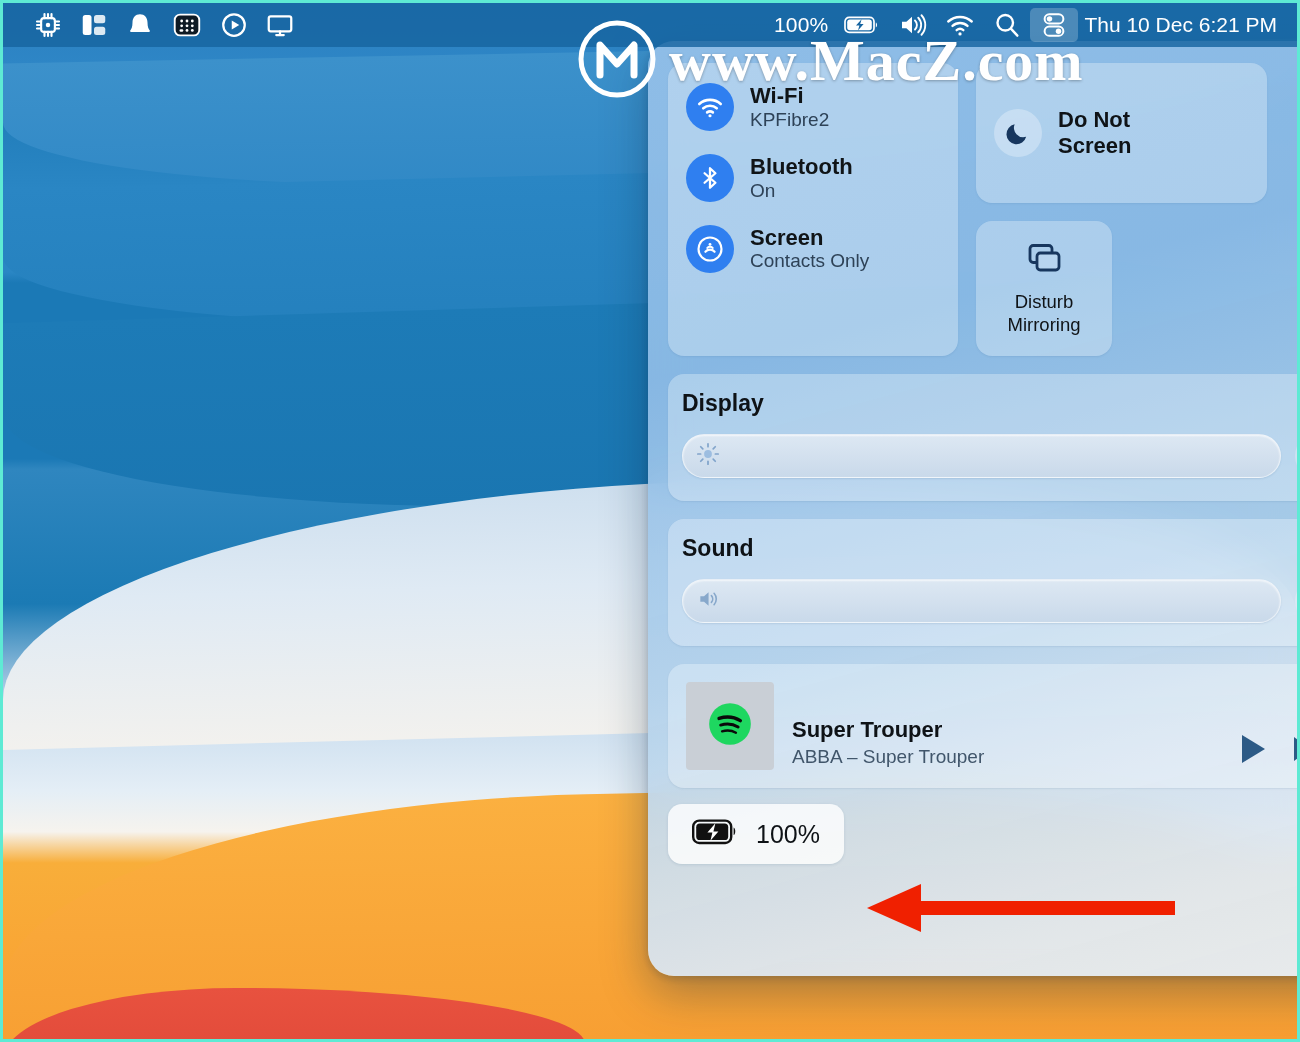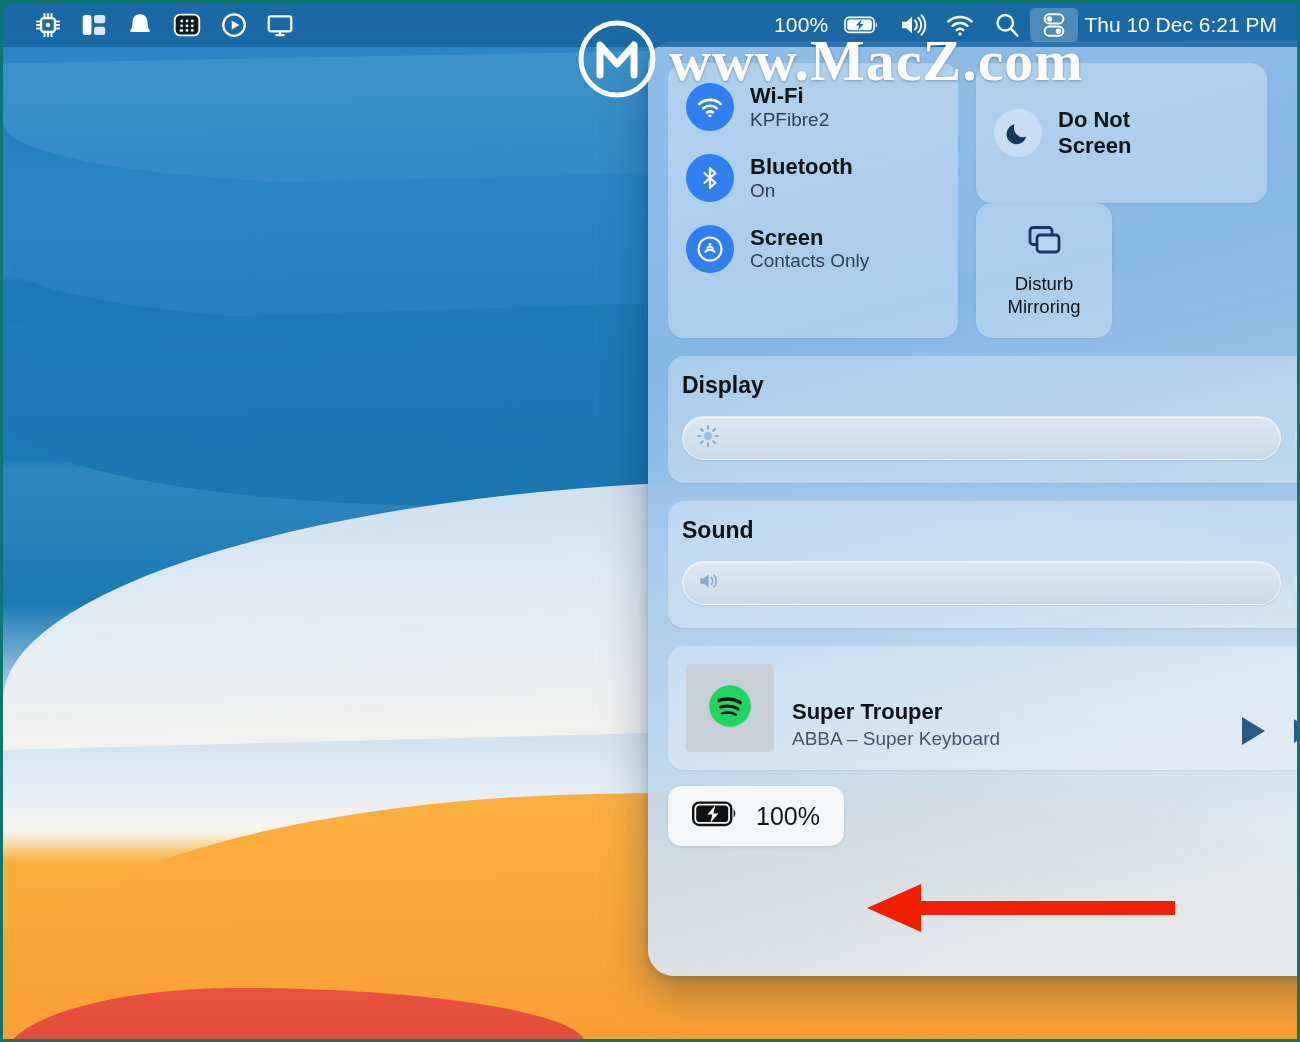--- a/index.html
+++ b/index.html
@@ -6,21 +6,21 @@
   html, body {
     width: 1300px; height: 1042px;
     overflow: hidden;
     font-family: "Liberation Sans", sans-serif;
     background: #000;
   }
   #screen {
     position: relative;
     width: 1300px; height: 1042px;
     overflow: hidden;
-    border: 3px solid #0f766e;
+    border: 3px solid #5eead4;
   }
 
   
   #wallpaper {
     position: absolute; inset: 0;
     background: linear-gradient(180deg,
       #2b7fc0 0%,
       #2e86c6 6%,
       #2e86c6 8%,
       #1f7bb8 9%,
@@ -125,21 +125,21 @@
   .conn-icon {
     width: 48px; height: 48px; border-radius: 50%;
     background: #2f7ff0;
     display: flex; align-items: center; justify-content: center;
     flex: 0 0 auto;
   }
   .conn-label { font-size: 22px; font-weight: bold; color: #101417; line-height: 1.18; }
   .conn-sub { font-size: 19px; color: #2e4257; line-height: 1.2; }
 
   
-  #right-col { display: flex; flex-direction: column; width: 291px; }
+  #right-col { display: flex; flex-direction: column; gap: 18px; width: 291px; }
   #dnd-card {
     height: 140px; padding: 0 18px;
     display: flex; align-items: center; gap: 16px;
   }
   .dnd-circle {
     width: 48px; height: 48px; border-radius: 50%;
     background: rgba(255,255,255,0.30);
     display: flex; align-items: center; justify-content: center;
     flex: 0 0 auto;
   }
@@ -470,21 +470,21 @@
           <svg width="50" height="50" viewBox="0 0 48 48">
             <circle cx="24" cy="24" r="20" fill="#1ed760"></circle>
             <path d="M13.5 18.6c6.4-2 14.4-1.6 20.4 2.2" fill="none" stroke="#0a0a0a" stroke-width="3.3" stroke-linecap="round"></path>
             <path d="M15 25c5.2-1.6 11.8-1.2 16.8 1.9" fill="none" stroke="#0a0a0a" stroke-width="2.8" stroke-linecap="round"></path>
             <path d="M16.4 31c4.2-1.2 9.3-1 13.3 1.4" fill="none" stroke="#0a0a0a" stroke-width="2.3" stroke-linecap="round"></path>
           </svg>
         </span>
       </div>
       <div class="np-text">
         <div class="np-title">Super Trouper</div>
-        <div class="np-sub">ABBA – Super Keyboard</div>
+        <div class="np-sub">ABBA – Super Trouper</div>
       </div>
       <div class="np-controls">
         <span>
           <svg width="32" height="34" viewBox="0 0 32 34">
             <path d="M5 3l23 14L5 31z" fill="#2c5a86"></path>
           </svg>
         </span>
         <span>
           <svg width="42" height="34" viewBox="0 0 42 34">
             <path d="M3 5l16 12L3 29z" fill="#2c5a86"></path>

